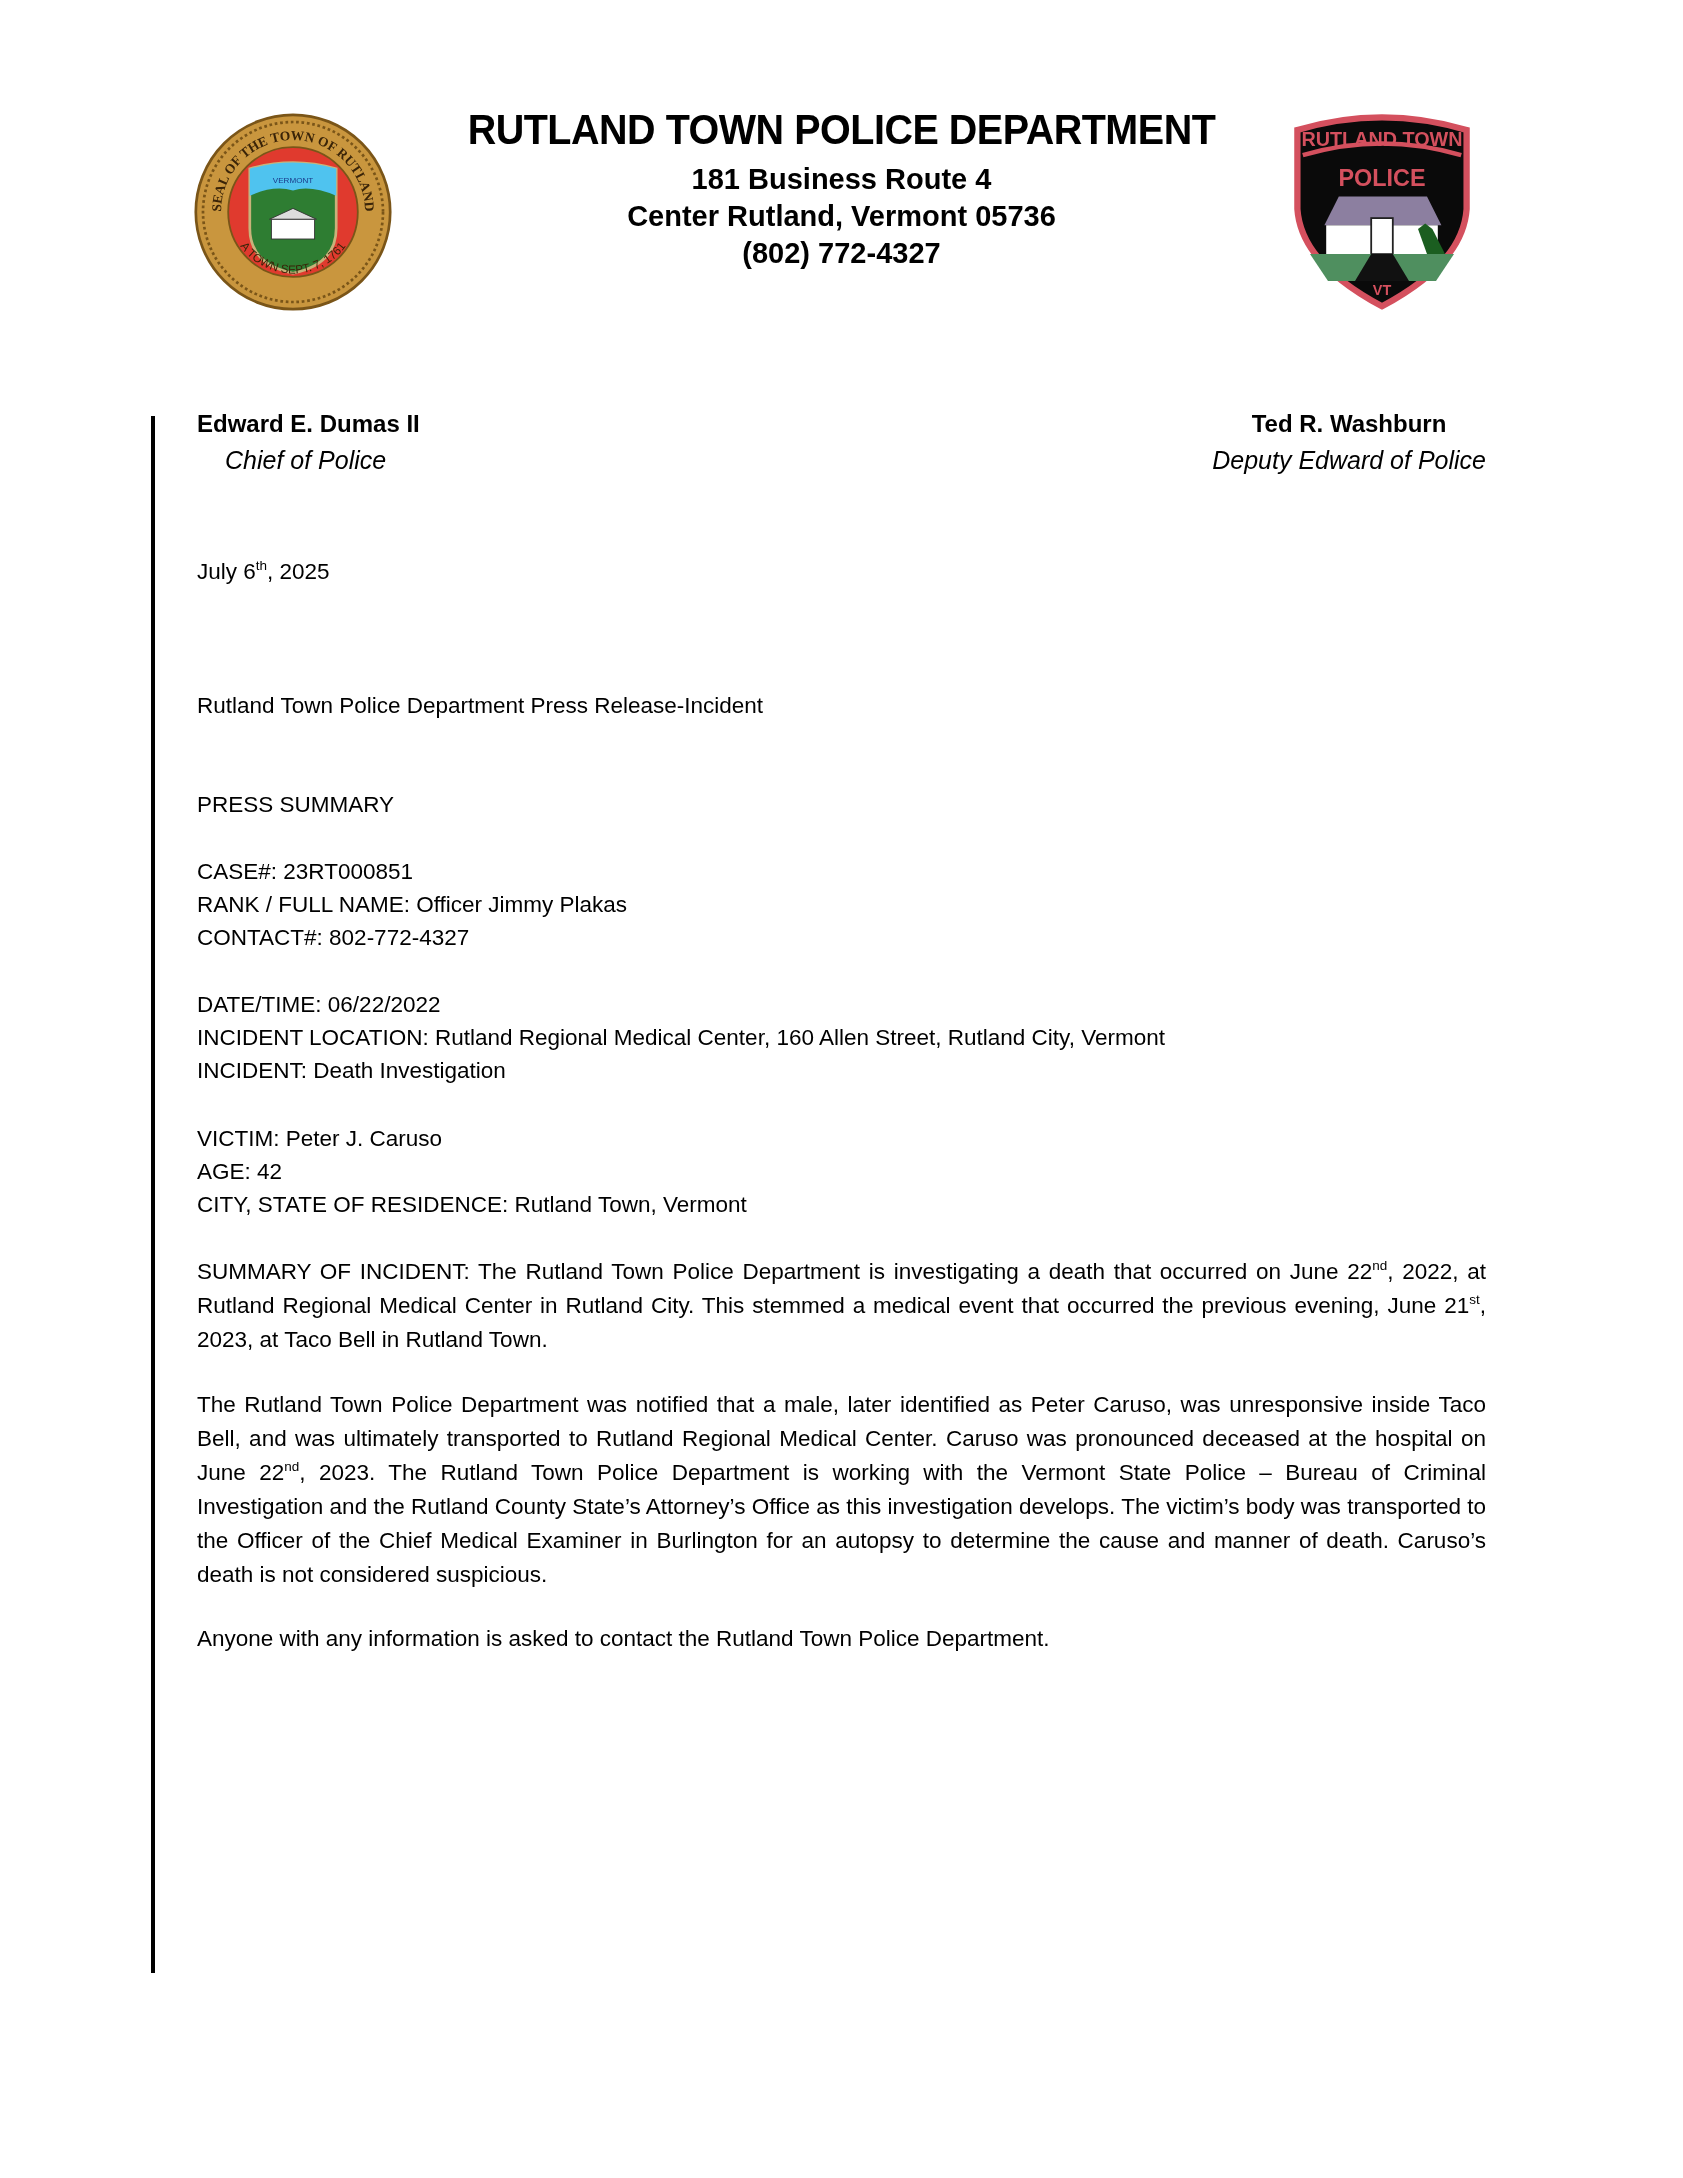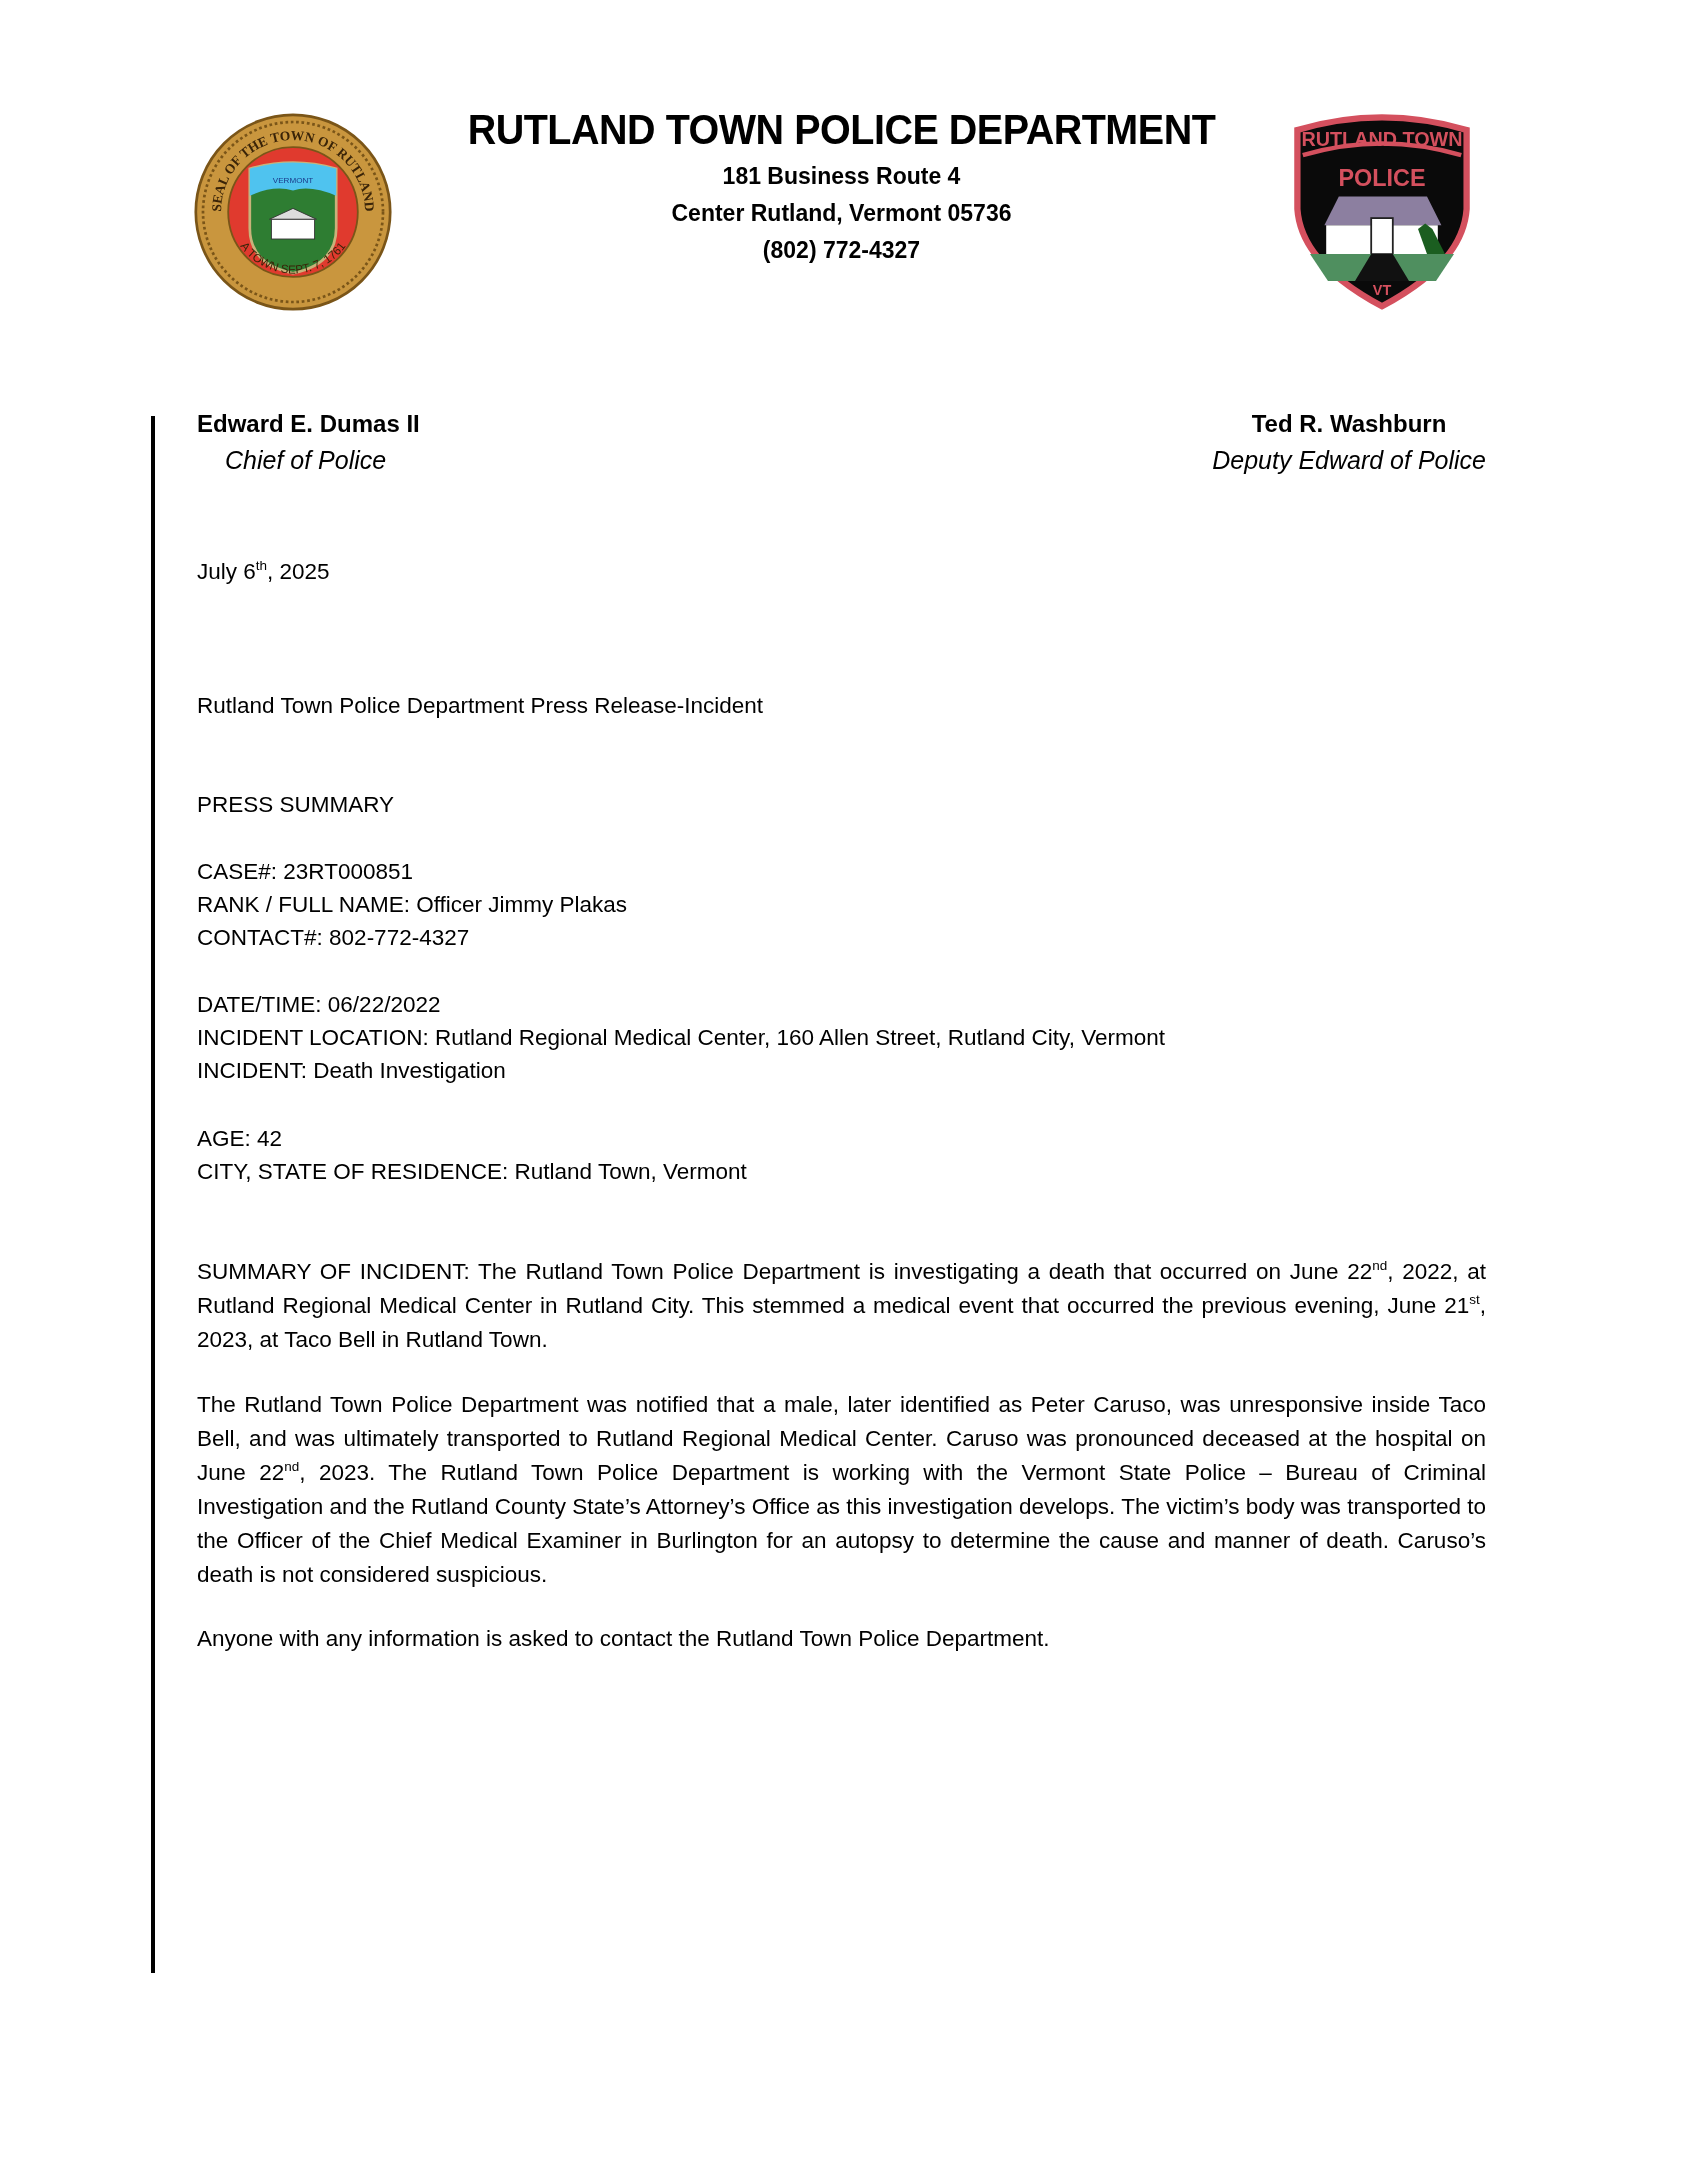--- a/index.html
+++ b/index.html
@@ -1,21 +1,21 @@
 <!DOCTYPE html>
 <html style="font-size:14.4px"><head>
 <meta charset="utf-8">
 <style>
   html, body { margin: 0; padding: 0; background: #ffffff; }
   body { width: 1683px; height: 2178px; position: relative; overflow: hidden;
          font-family: "Liberation Sans", "DejaVu Sans", sans-serif; color: #000; }
   .abs { position: absolute; }
   .title { left: 0; width: 1683px; text-align: center; top: 106px; font-size: 42px; font-weight: bold;
            letter-spacing: -0.5px; font-family: "Liberation Sans", sans-serif; transform: scaleX(0.94); }
-  .addr { left: 0; width: 1683px; text-align: center; font-size: 23px; font-weight: bold; }
+  .addr { left: 0; width: 1683px; text-align: center; font-size: 29px; font-weight: bold; }
   .addr1 { top: 163px; } .addr2 { top: 200px; } .addr3 { top: 237px; }
   .seal { left: 194px; top: 113px; width: 198px; height: 198px; }
   .badge { left: 1292px; top: 110px; width: 180px; height: 200px; }
   .vrule { left: 151px; top: 416px; width: 3.6px; height: 1557px; background: #000; }
   .name { font-size: 24px; font-weight: bold; }
   .role { font-size: 25px; font-style: italic; }
   .body { font-size: 22.5px; line-height: 33px; }
   .para { left: 197px; width: 1289px; text-align: justify; font-size: 22.5px; line-height: 34px; }
   sup { font-size: 13.5px; line-height: 0; vertical-align: 9px; }
 </style>
@@ -83,20 +83,21 @@
   <div>CONTACT#: 802-772-4327</div>
 </div>
 
 <div class="abs body" style="left:197px; top:988px;">
   <div>DATE/TIME: 06/22/2022</div>
   <div>INCIDENT LOCATION: Rutland Regional Medical Center, 160 Allen Street, Rutland City, Vermont</div>
   <div>INCIDENT: Death Investigation</div>
 </div>
 
 <div class="abs body" style="left:197px; top:1122px;">
+  <div>VICTIM: Peter J. Caruso</div>
   <div>AGE: 42</div>
   <div>CITY, STATE OF RESIDENCE: Rutland Town, Vermont</div>
 </div>
 
 <div class="abs para" style="top:1255px;"><span>SUMMARY OF INCIDENT: The Rutland Town Police Department is investigating a death that occurred on June 22</span><sup>nd</sup><span>, 2022, at Rutland Regional Medical Center in Rutland City. This stemmed a medical event that occurred the previous evening, June 21</span><sup>st</sup><span>, 2023, at Taco Bell in Rutland Town.</span></div>
 
 <div class="abs para" style="top:1388px;"><span>The Rutland Town Police Department was notified that a male, later identified as Peter Caruso, was unresponsive inside Taco Bell, and was ultimately transported to Rutland Regional Medical Center. Caruso was pronounced deceased at the hospital on June 22</span><sup>nd</sup><span>, 2023. The Rutland Town Police Department is working with the Vermont State Police – Bureau of Criminal Investigation and the Rutland County State’s Attorney’s Office as this investigation develops. The victim’s body was transported to the Officer of the Chief Medical Examiner in Burlington for an autopsy to determine the cause and manner of death. Caruso’s death is not considered suspicious.</span></div>
 
 <div class="abs body" style="left:197px; top:1622px;">Anyone with any information is asked to contact the Rutland Town Police Department.</div>
 

